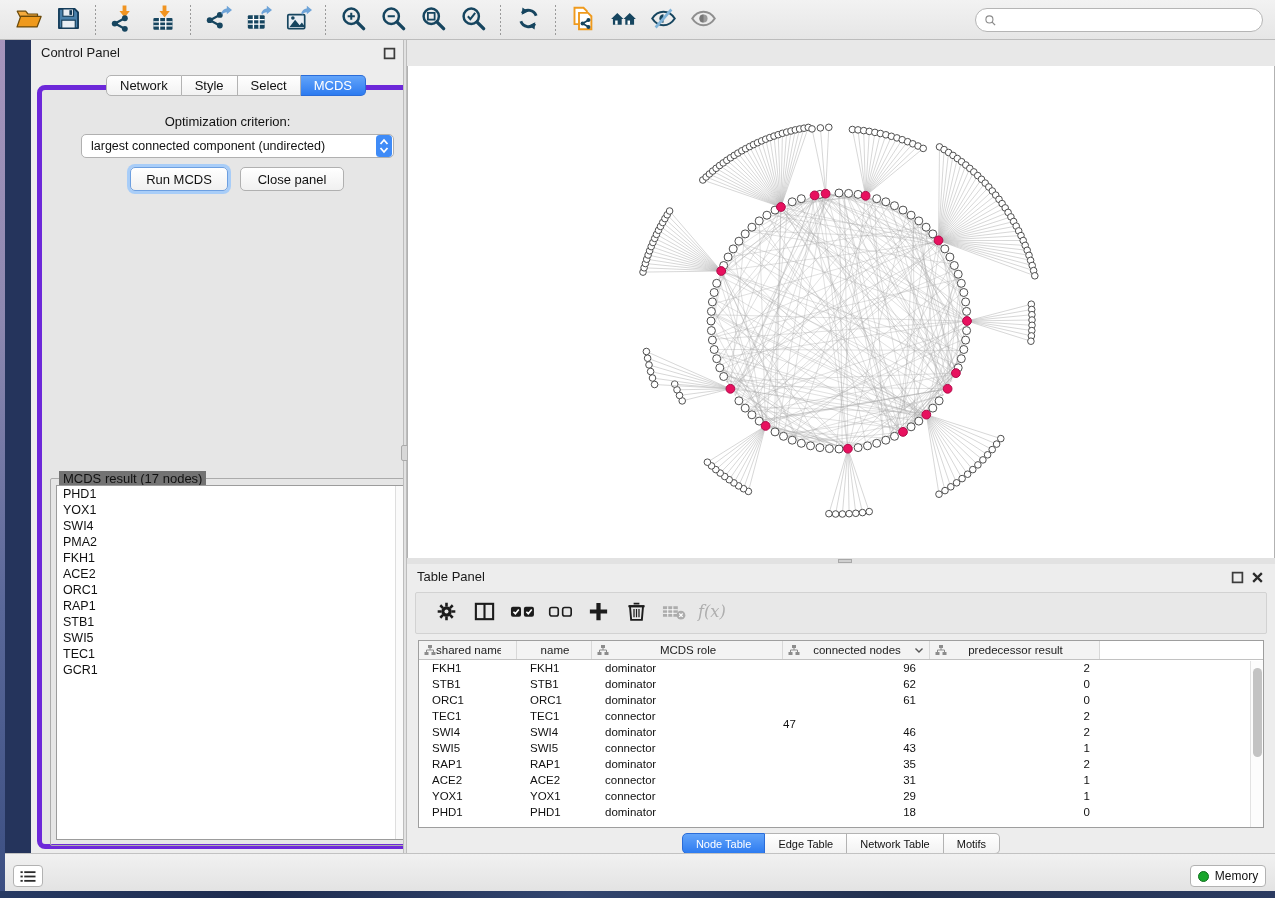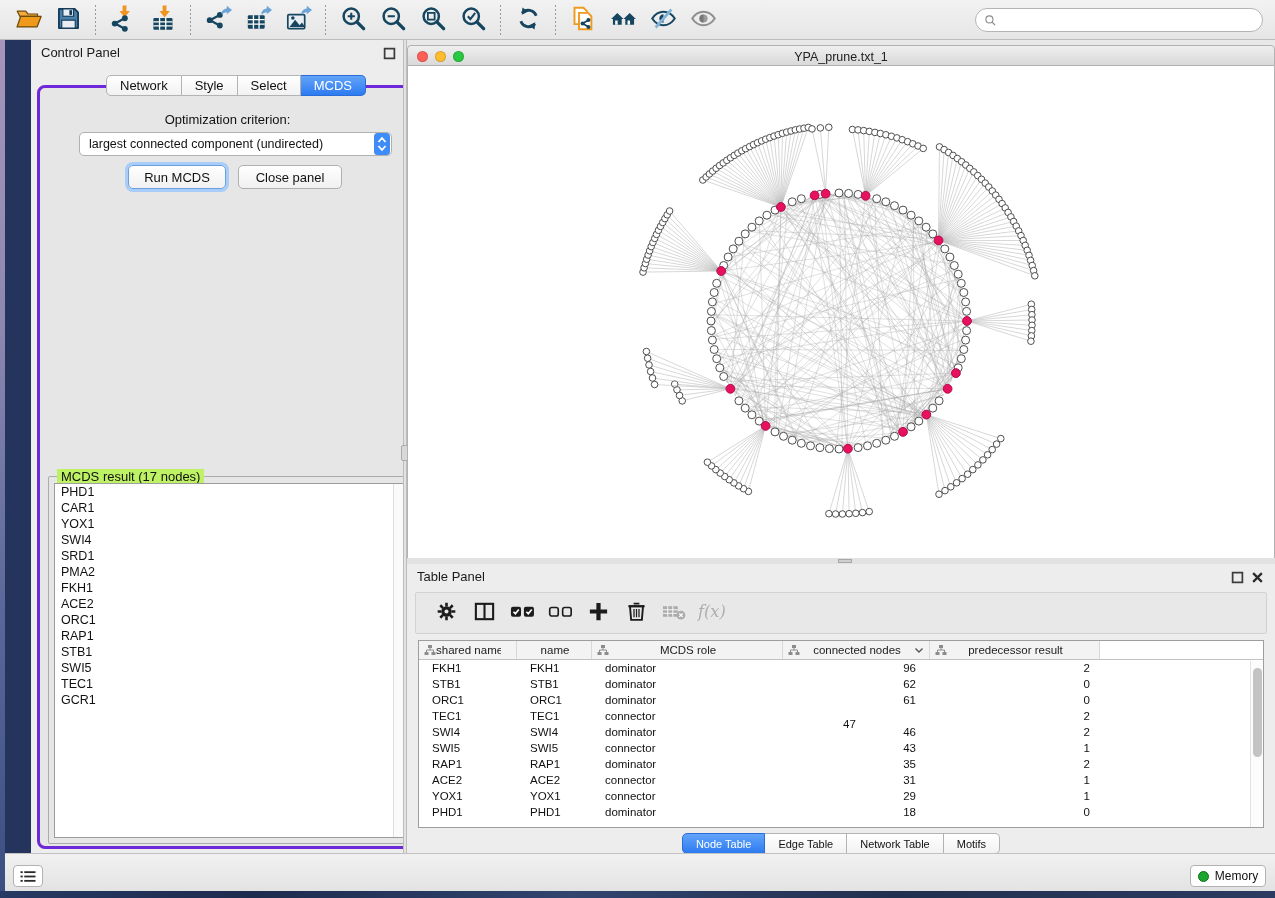--- a/index.html
+++ b/index.html
@@ -35,33 +35,33 @@
 
   
   .control-panel { position:absolute; left:5px; top:40px; width:398px; height:813px; background:#ededed;margin-left:26px; }
   .ctl-tabs { position:absolute; left:75px; top:35px; height:21px; display:flex; z-index:2; }
   .seg { height:21px; border:1px solid #b3b3b3; border-left:none; background:linear-gradient(#ffffff,#f2f2f2);
     font-size:13px; color:#111; display:flex; align-items:center; justify-content:center; padding:0 13px; cursor:default; }
   .seg:first-child { border-left:1px solid #b3b3b3; border-radius:5px 0 0 5px; }
   .seg:last-child { border-radius:0 5px 5px 0; }
   .seg.active { background:linear-gradient(#62a4fa,#2d7bf0); color:#fff; border-color:#2a6cd8; }
   .inner-panel { position:absolute; left:6px; top:45px; width:381px; height:764px;
-    background:#e6e6e6; border:3px solid #6d28d9; border-radius:8px; }
+    background:#e6e6e6; border:5px solid #6d28d9; border-radius:8px; }
   .opt-label { position:absolute; left:0; right:0; top:24px; text-align:center; font-size:13px; color:#111; }
   .selectbox { position:absolute; left:39px; top:44px; width:313px; height:24px; background:#fff;
     border:1px solid #b0b0b0; border-radius:5px; display:flex; align-items:center; }
   .selectbox .sel-text { flex:1; font-size:12.5px; padding-left:9px; color:#111; white-space:nowrap; }
   .selectbox .stepper { width:16px; height:22px; margin-right:1px; }
   .btn { position:absolute; height:24px; background:linear-gradient(#ffffff,#f0f0f0); border:1px solid #b0b0b0;
     border-radius:5px; font-size:13px; font-family:"Liberation Sans",sans-serif; color:#111; }
   .btn.focused { box-shadow:0 0 0 3px #a8cdf8; border-color:#6d9fe0; }
   #runBtn { left:88px; top:77px; width:98px; }
   #closeBtn { left:198px; top:77px; width:104px; }
   .groupbox { position:absolute; left:8px; top:388px; width:364px; height:368px; border:1px solid #ababab; border-radius:2px; }
-  .legend { position:absolute; left:8px; top:-8px; background:#bef264; padding:0 4px; font-size:13px; color:#111; }
+  .legend { position:absolute; left:8px; top:-8px; background:#737373; padding:0 4px; font-size:13px; color:#111; }
   .result-list { position:absolute; left:5px; top:6px; right:5px; bottom:5px; background:#fff;
     border:1px solid #9c9c9c; font-size:12.5px; color:#111; overflow:hidden; }
   .result-list .row { height:16px; line-height:16px; padding-left:6px; }
   .list-scroll { position:absolute; top:1px; right:1px; bottom:1px; width:12px; background:#fafafa; border-left:1px solid #dedede; }
 
   
   .vsplit { position:absolute; left:403px; top:40px; width:4px; height:813px; background:#e2e2e2;
     border-left:1px solid #bdbdbd; border-right:1px solid #bdbdbd; }
   .vsplit .grip { position:absolute; left:-3px; top:405px; width:9px; height:16px; background:#d8d8d8;
     border:1px solid #aaa; border-radius:2px; }
@@ -279,52 +279,42 @@
               <path d="M4.5 9 8 5l3.5 4" stroke="#fff" stroke-width="1.8" fill="none"></path>
               <path d="M4.5 13 8 17l3.5-4" stroke="#fff" stroke-width="1.8" fill="none"></path>
             </svg></span>
       </div>
       <button class="btn focused" id="runBtn">Run MCDS</button>
       <button class="btn" id="closeBtn">Close panel</button>
       <div class="groupbox">
         <span class="legend">MCDS result (17 nodes)</span>
         <div class="result-list" id="resultList">
             <div class="row">PHD1</div>
-            <div class="row">CAR1</div>
             <div class="row">YOX1</div>
             <div class="row">SWI4</div>
-            <div class="row">SRD1</div>
             <div class="row">PMA2</div>
             <div class="row">FKH1</div>
             <div class="row">ACE2</div>
             <div class="row">ORC1</div>
             <div class="row">RAP1</div>
             <div class="row">STB1</div>
             <div class="row">SWI5</div>
             <div class="row">TEC1</div>
             <div class="row">GCR1</div>
           </div>
         <div class="list-scroll" style="top:7px;right:6px;bottom:6px;"></div>
       </div>
     </div>
   </div>
 
   <div class="vsplit">
       <div class="grip"></div>
     </div>
 
   <div class="net-window">
-    <div class="net-titlebar">
-      <div class="lights">
-        <span class="light" id="lightRed" style="background: rgb(255, 95, 87); border: 1px solid rgba(0, 0, 0, 0.15);"></span>
-        <span class="light" id="lightYellow" style="background: rgb(254, 188, 46); border: 1px solid rgba(0, 0, 0, 0.15);"></span>
-        <span class="light" id="lightGreen" style="background: rgb(40, 200, 64); border: 1px solid rgba(0, 0, 0, 0.15);"></span>
-      </div>
-      <div class="net-title">YPA_prune.txt_1</div>
-    </div>
     <div class="net-canvas">
       <svg id="graph" width="866" height="492">
           <line x1="539.6" y1="322.8" x2="350.6" y2="354.6" stroke="#a8a8a8" stroke-width="0.7" opacity="0.5"></line>
           <line x1="357.6" y1="359.9" x2="400.7" y2="379.4" stroke="#a8a8a8" stroke-width="0.7" opacity="0.5"></line>
           <line x1="539.6" y1="322.8" x2="350.8" y2="354.8" stroke="#a8a8a8" stroke-width="0.7" opacity="0.5"></line>
           <line x1="547.9" y1="307.1" x2="324.5" y2="184.0" stroke="#a8a8a8" stroke-width="0.7" opacity="0.5"></line>
           <line x1="495.0" y1="365.9" x2="314.7" y2="308.4" stroke="#a8a8a8" stroke-width="0.7" opacity="0.5"></line>
           <line x1="417.6" y1="127.7" x2="557.3" y2="275.9" stroke="#a8a8a8" stroke-width="0.7" opacity="0.5"></line>
           <line x1="559.0" y1="255.0" x2="367.6" y2="366.2" stroke="#a8a8a8" stroke-width="0.7" opacity="0.5"></line>
           <line x1="518.3" y1="348.6" x2="371.8" y2="368.5" stroke="#a8a8a8" stroke-width="0.7" opacity="0.5"></line>
@@ -1062,21 +1052,21 @@
             <div class="td" style="width: 98px; padding: 0px 0px 0px 13px; text-align: left;">ORC1</div>
             <div class="td" style="width: 75px; padding: 0px 0px 0px 13px; text-align: left;">ORC1</div>
             <div class="td" style="width: 191px; padding: 0px 0px 0px 13px; text-align: left;">dominator</div>
             <div class="td" style="width: 147px; padding: 0px 14px 0px 0px; text-align: right;">61</div>
             <div class="td" style="width: 170px; padding: 0px 10px 0px 0px; text-align: right;">0</div>
           </div>
           <div class="trow">
             <div class="td" style="width: 98px; padding: 0px 0px 0px 13px; text-align: left;">TEC1</div>
             <div class="td" style="width: 75px; padding: 0px 0px 0px 13px; text-align: left;">TEC1</div>
             <div class="td" style="width: 191px; padding: 0px 0px 0px 13px; text-align: left;">connector</div>
-            <div class="td" style="width: 147px; padding: 0px 14px 0px 0px; text-align: center; margin-top: 16px;">47</div>
+            <div class="td" style="width: 147px; padding: 0px 14px 0px 0px; text-align: left; margin-top: 16px;">47</div>
             <div class="td" style="width: 170px; padding: 0px 10px 0px 0px; text-align: right;">2</div>
           </div>
           <div class="trow">
             <div class="td" style="width: 98px; padding: 0px 0px 0px 13px; text-align: left;">SWI4</div>
             <div class="td" style="width: 75px; padding: 0px 0px 0px 13px; text-align: left;">SWI4</div>
             <div class="td" style="width: 191px; padding: 0px 0px 0px 13px; text-align: left;">dominator</div>
             <div class="td" style="width: 147px; padding: 0px 14px 0px 0px; text-align: right;">46</div>
             <div class="td" style="width: 170px; padding: 0px 10px 0px 0px; text-align: right;">2</div>
           </div>
           <div class="trow">

